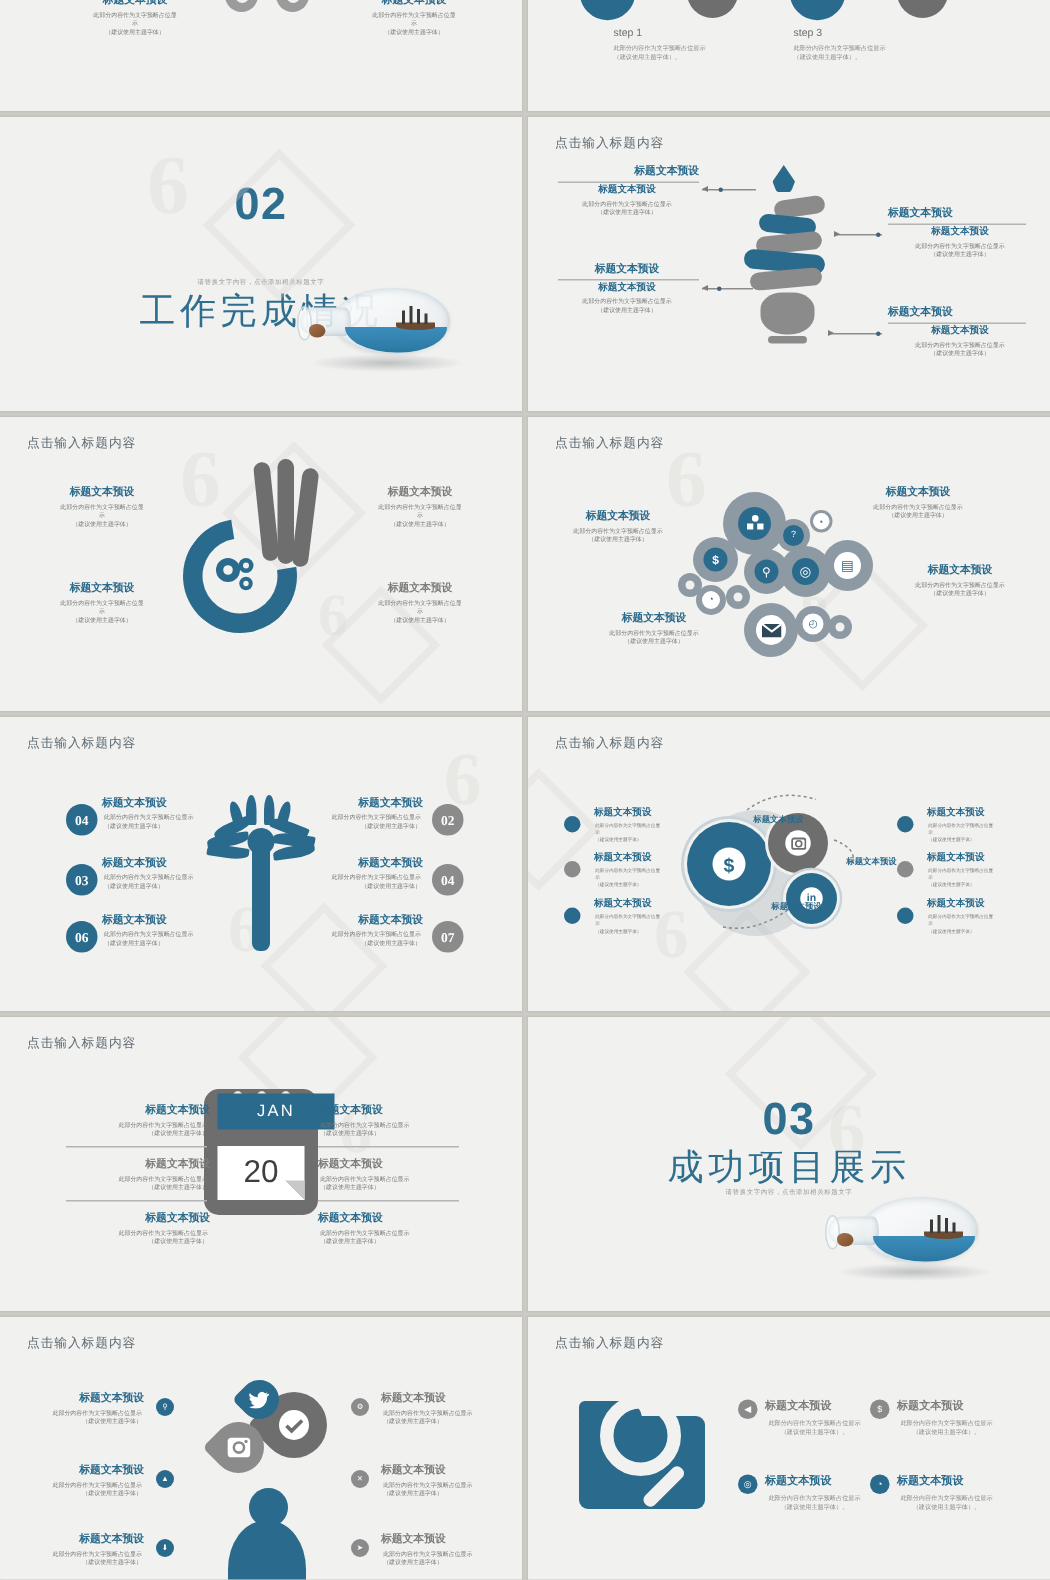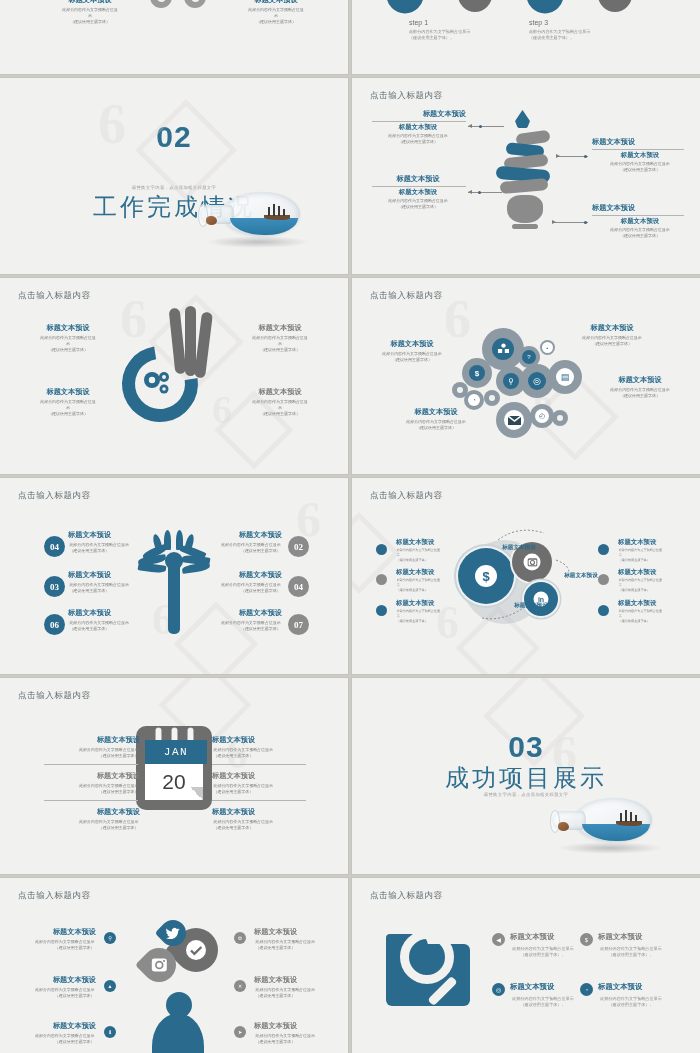--- a/index.html
+++ b/index.html
@@ -142,23 +142,23 @@
   .tree{position:absolute;}
   .tree .trunk{position:absolute;background:#2a6a8c;}
   .leaf{position:absolute;background:#2a6a8c;border-radius:50% 10% 50% 10%;}
 
   
   .bigc{position:absolute;border-radius:50%;}
   .bulletdot{position:absolute;width:11px;height:11px;border-radius:50%;}
 
   
   .cal{position:absolute;width:76px;height:84px;border-radius:10px;background:#6e6e6e;}
-  .cal .hdr{position:absolute;left:9px;top:14px;width:62px;height:24px;
+  .cal .hdr{position:absolute;left:9px;top:3px;width:78px;height:24px;
     background:#2a6a8c;color:#fff;font-size:11px;letter-spacing:1.5px;
-    display:flex;align-items:center;justify-content:center;font-family:Liberation Mono, monospace;}
+    display:flex;align-items:center;justify-content:center;}
   .cal .pg{position:absolute;left:9px;top:38px;width:58px;height:36px;background:#fff;}
   .cal .day{position:absolute;left:9px;top:38px;width:58px;height:36px;
     display:flex;align-items:center;justify-content:center;
     font-size:21px;color:#3f3f3f;}
   .cal .fold{position:absolute;right:0;bottom:0;width:13px;height:13px;
     background:linear-gradient(225deg,#c8c8c8 50%,transparent 50%);}
   .cal .bind{position:absolute;top:2px;width:5px;height:18px;border-radius:3px;
     background:#f4f4f4;box-shadow:0 0 0 .6px #d8d8d8;}
 
   

